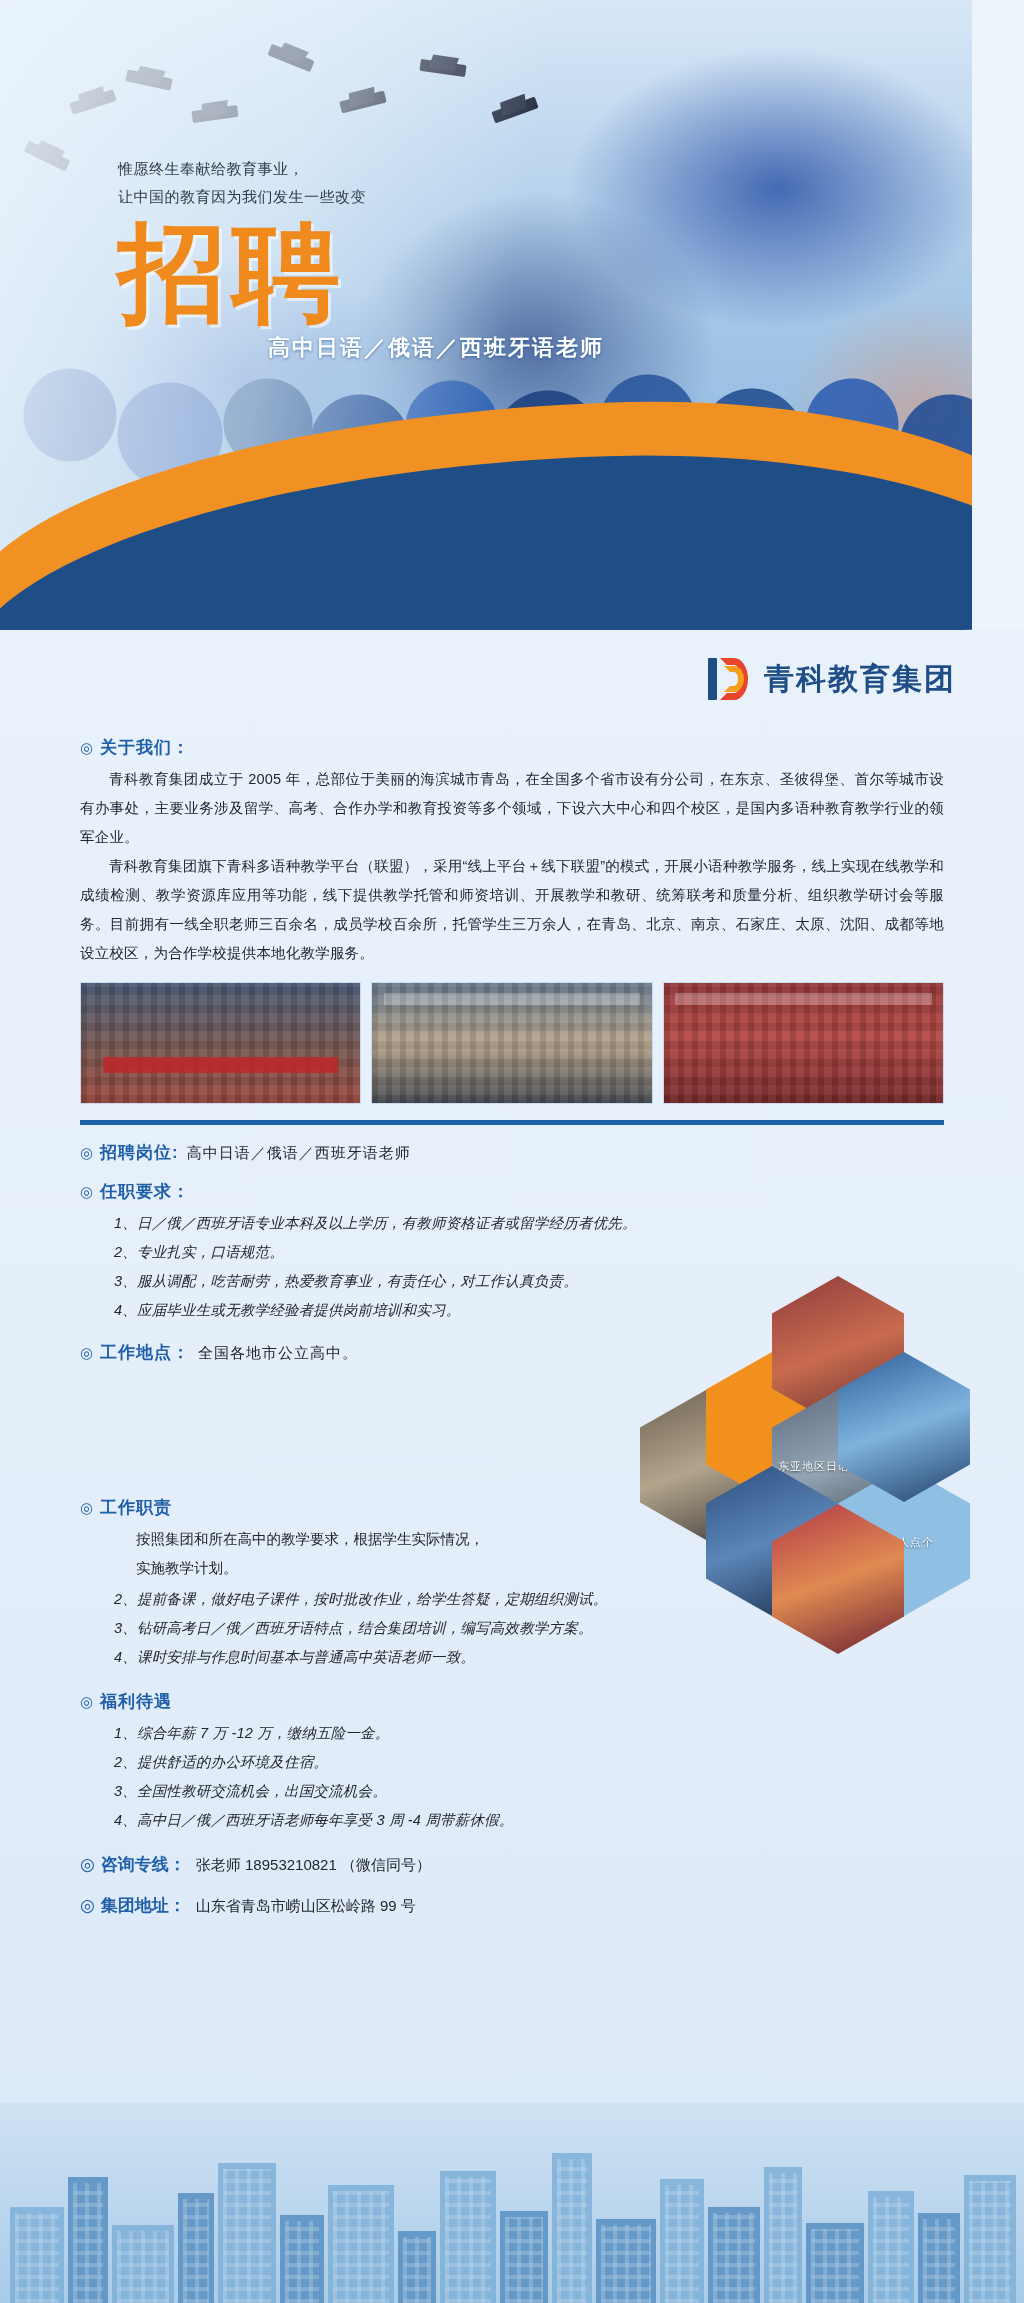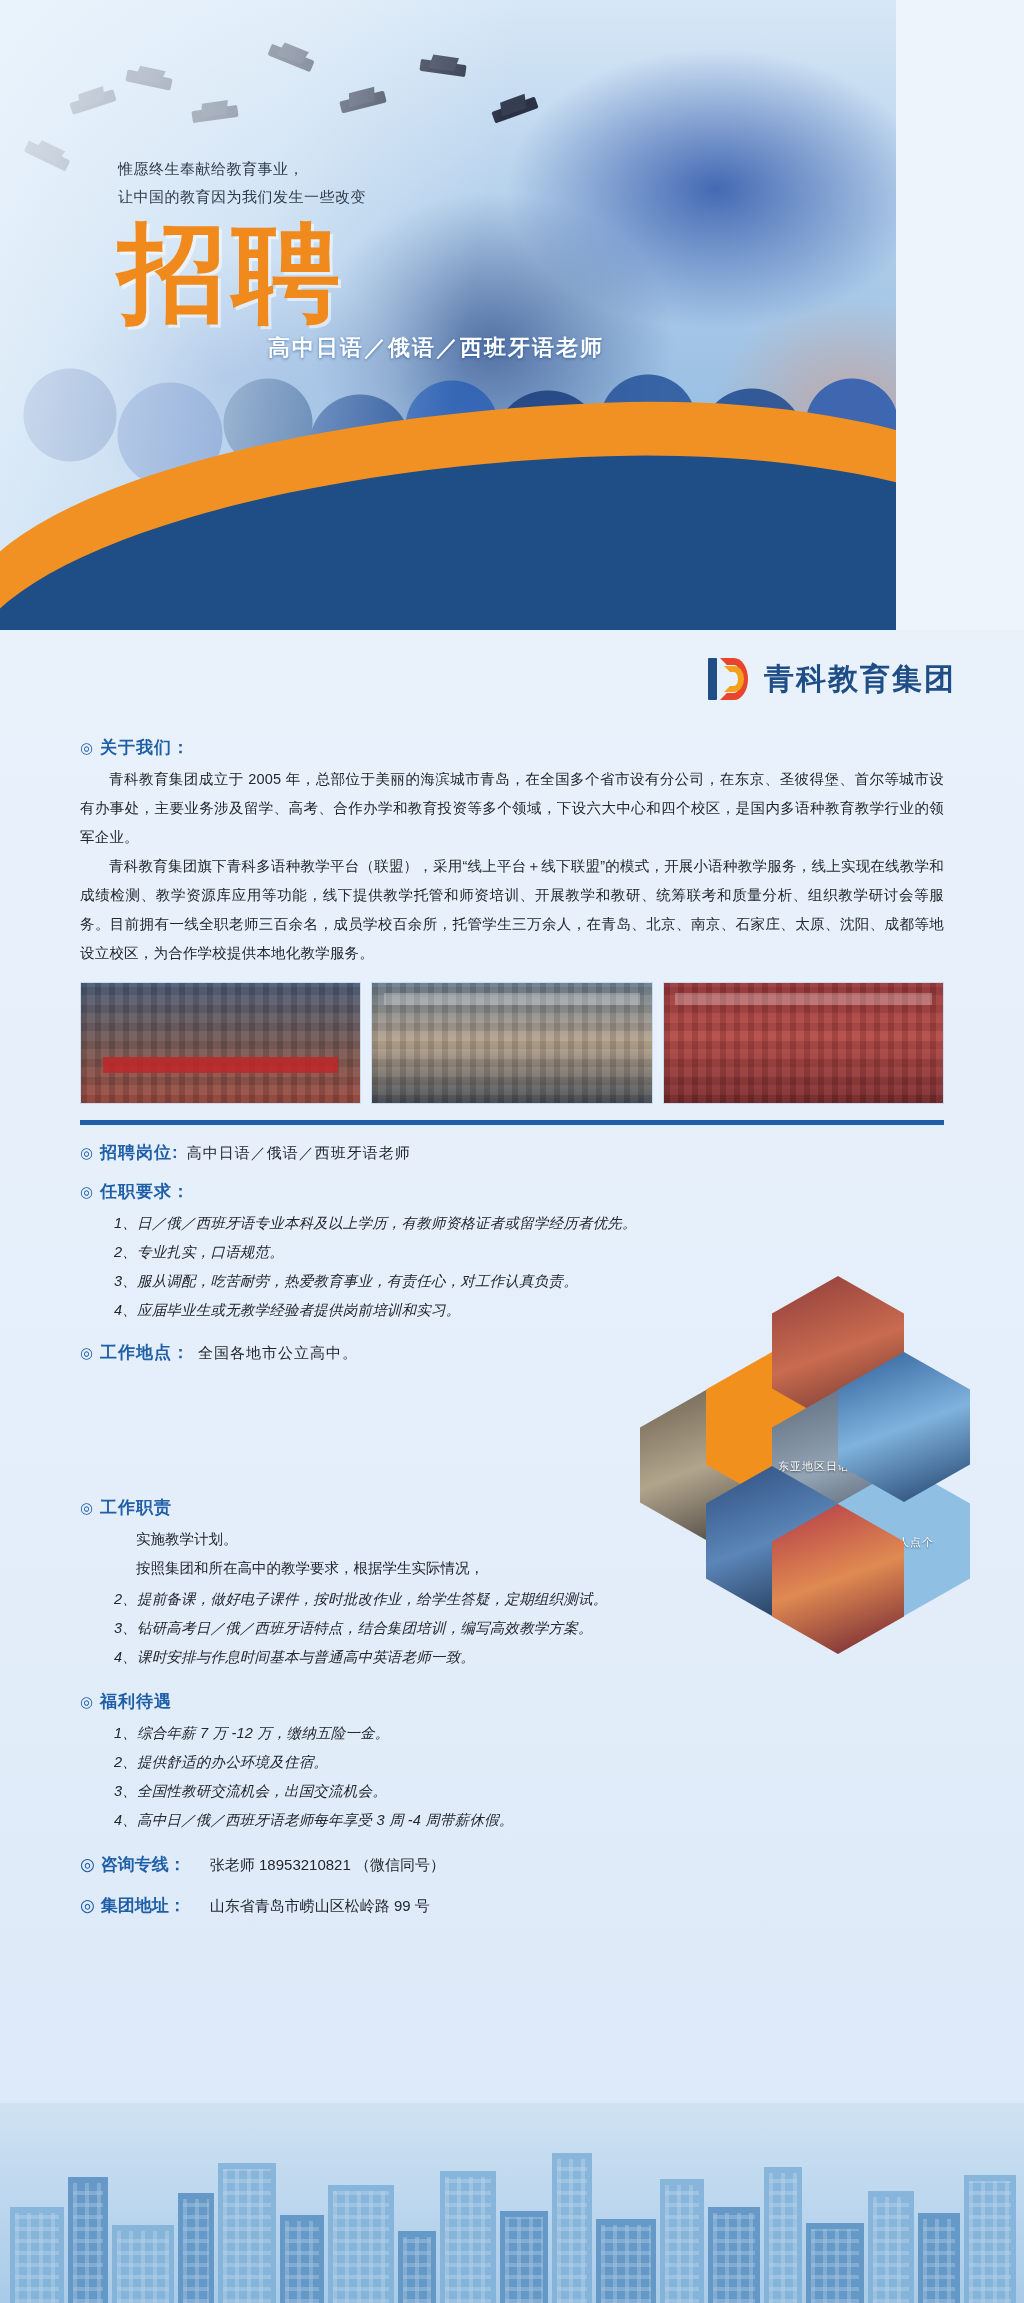--- a/index.html
+++ b/index.html
@@ -13,21 +13,21 @@
     width: 1024px;
     height: 2303px;
     overflow: hidden;
     background: #eef4fb;
   }
 
   
   .hero {
     position: absolute;
     top: 0; left: 0;
-    width: 896px; height: 630px;
+    width: 972px; height: 630px;
     overflow: hidden;
     background: linear-gradient(180deg,#cfe2f3 0%, #b9d4ec 40%, #9fc3e3 100%);
   }
   .hero-photo {
     position: absolute; inset: 0;
     background:
       radial-gradient(ellipse 300px 200px at 80% 30%, rgba(30,70,160,.75), rgba(30,70,160,0) 70%),
       radial-gradient(ellipse 260px 220px at 55% 55%, rgba(20,45,110,.55), rgba(20,45,110,0) 70%),
       radial-gradient(ellipse 240px 180px at 25% 60%, rgba(60,110,190,.5), rgba(60,110,190,0) 70%),
       radial-gradient(ellipse 200px 160px at 95% 65%, rgba(220,150,120,.55), rgba(220,150,120,0) 70%),
@@ -291,21 +291,21 @@
     display: flex;
     align-items: baseline;
     margin-top: 18px;
     font-size: 17px;
     color: #1f5fa8;
     font-weight: bold;
   }
   .contact-line .val {
     color: #23272e;
     font-weight: normal;
-    margin-left: 24px;
+    margin-left: 10px;
     font-size: 15px;
   }
 
   
   .footer {
     position: absolute;
     left: 0; bottom: 0;
     width: 1024px; height: 200px;
     background: linear-gradient(180deg,#cfe2f3 0%, #a9cbe8 100%);
     overflow: hidden;
@@ -419,22 +419,22 @@
       <div class="sec-head">
         <span class="dot">◎</span>
         <span>工作地点：</span>
         <span class="inline-val">全国各地市公立高中。</span>
       </div>
 
       <div class="sec-head" style="margin-top:132px;">
         <span class="dot">◎</span>
         <span>工作职责</span>
       </div>
+      <div class="sub-line">按照集团和所在高中的教学要求，根据学生实际情况，</div>
       <div class="sub-line">实施教学计划。</div>
-      <div class="sub-line">按照集团和所在高中的教学要求，根据学生实际情况，</div>
       <ol class="list">
         <li>2、提前备课，做好电子课件，按时批改作业，给学生答疑，定期组织测试。</li>
         <li>3、钻研高考日／俄／西班牙语特点，结合集团培训，编写高效教学方案。</li>
         <li>4、课时安排与作息时间基本与普通高中英语老师一致。</li>
       </ol>
 
       <div class="sec-head" style="margin-top:18px;">
         <span class="dot">◎</span>
         <span>福利待遇</span>
       </div>

